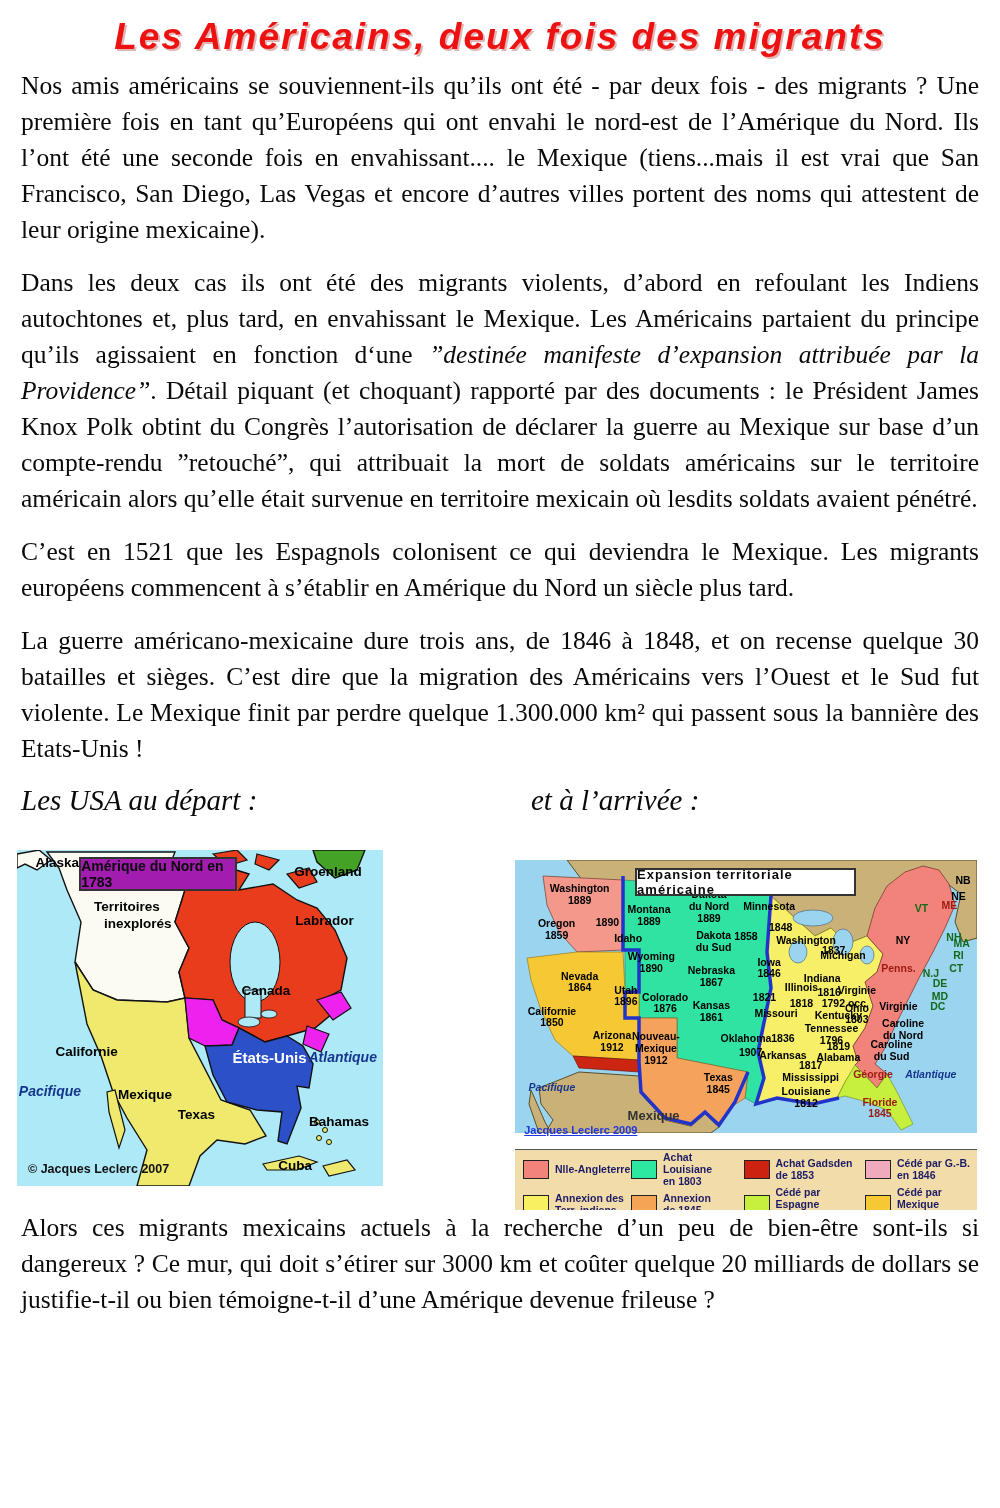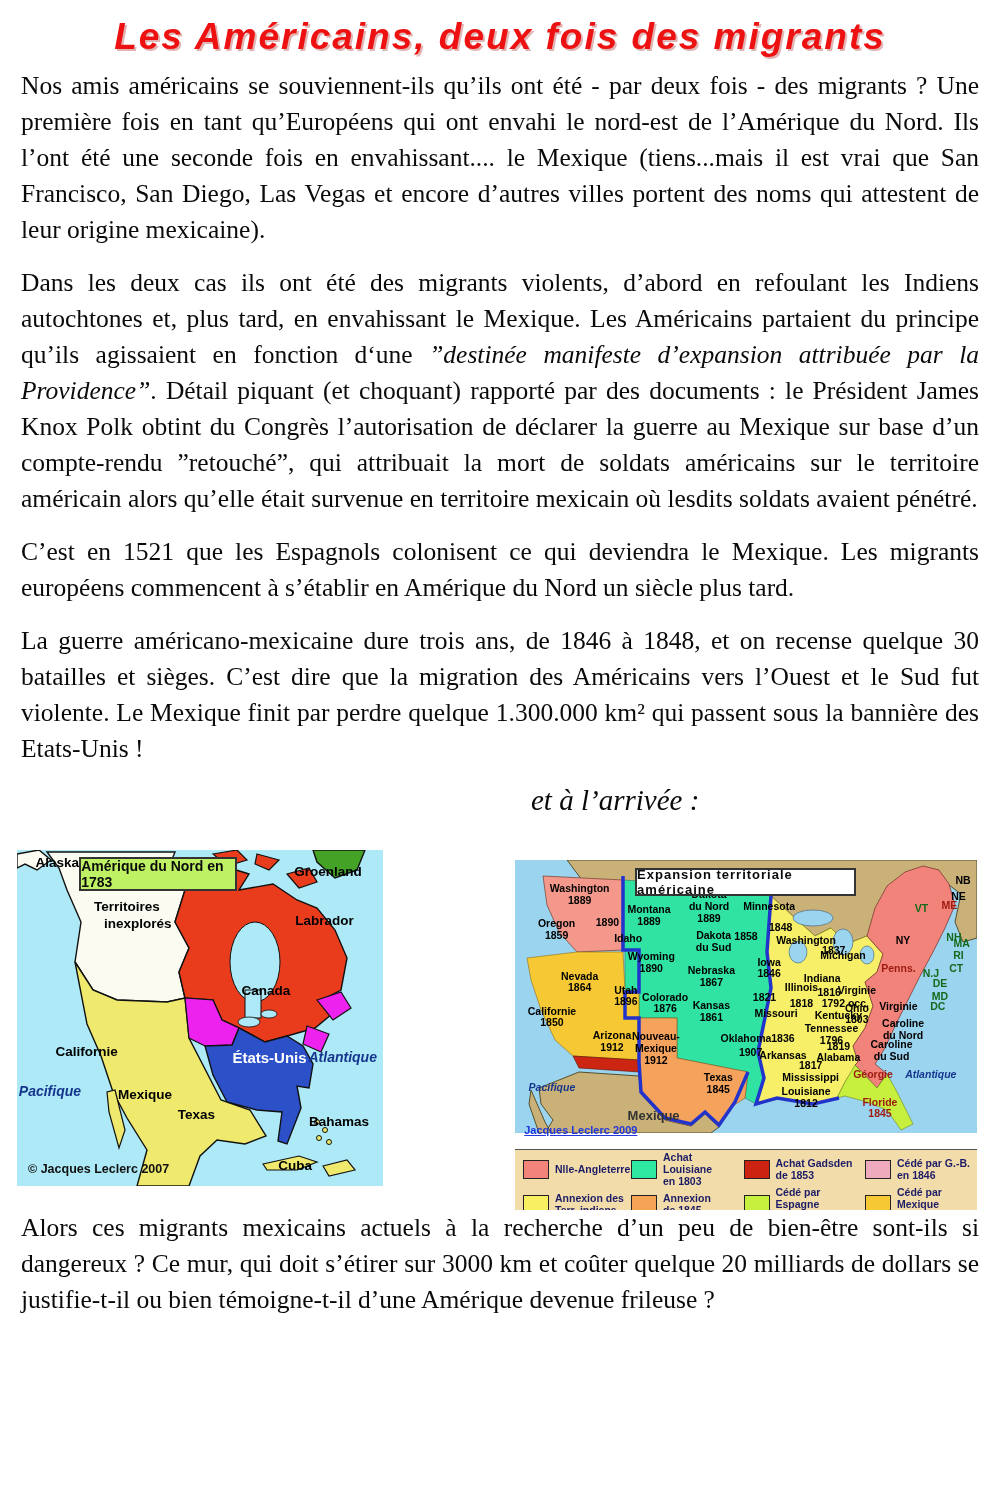--- a/index.html
+++ b/index.html
@@ -26,21 +26,21 @@
         white-space:pre-line;text-align:center;line-height:1.12;color:#000;z-index:5;}
   .map1783 .mlbl{font-size:13.5px;}
   .c-o{color:#16368e;font-style:italic;}
   .c-w{color:#ffffff;}
   .c-r{color:#9c1a10;}
   .c-g{color:#15691c;}
   .c-k{font-size:13px;color:#333;}
   .boxtitle{position:absolute;z-index:6;border:2px solid #333;
             font-family:"Liberation Sans",sans-serif;font-weight:bold;
             display:flex;align-items:center;justify-content:center;}
-  .box1783{left:17%;top:2%;width:42%;height:9%;background:#bef264;font-size:14px;}
+  .box1783{left:17%;top:2%;width:42%;height:9%;background:#a21caf;font-size:14px;}
   .boxexp{left:26%;top:2.2%;width:47%;height:7%;background:#fff;font-size:13px;letter-spacing:1px;}
   .credit{position:absolute;left:2%;top:75.5%;z-index:6;color:#2238dd;text-decoration:underline;
           font:bold 11px "Liberation Sans",sans-serif;}
   .copyright{position:absolute;left:3%;top:95%;z-index:6;transform:translateY(-50%);
              font:bold 12.5px "Liberation Sans",sans-serif;color:#111;}
   .legend{position:absolute;left:0;right:0;bottom:0;height:61px;background:#f2dcaa;
           border-top:1px solid #555;z-index:6;display:grid;
           grid-template-columns:24% 25% 27% 24%;grid-template-rows:1fr 1fr;
           align-items:center;padding:2px 4px 2px 8px;box-sizing:border-box;}
   .lg-item{display:flex;align-items:center;gap:6px;}
@@ -58,20 +58,21 @@
     <div class="title">Les Américains, deux fois des migrants</div>
 
     <div>
         <p class="para"><span>Nos amis américains se souviennent-ils qu’ils ont été - par deux fois - des migrants ? Une première fois en tant qu’Européens qui ont envahi le nord-est de l’Amérique du Nord. Ils l’ont été une seconde fois en envahissant.... le Mexique (tiens...mais il est vrai que San Francisco, San Diego, Las Vegas et encore d’autres villes portent des noms qui attestent de leur origine mexicaine).</span></p>
         <p class="para"><span>Dans les deux cas ils ont été des migrants violents, d’abord en refoulant les Indiens autochtones et, plus tard, en envahissant le Mexique. Les Américains partaient du principe qu’ils agissaient en fonction d‘une </span><span class="it">”destinée manifeste d’expansion attribuée par la Providence”</span><span>. Détail piquant (et choquant) rapporté par des documents : le Président James Knox Polk obtint du Congrès l’autorisation de déclarer la guerre au Mexique sur base d’un compte-rendu ”retouché”, qui attribuait la mort de soldats américains sur le territoire américain alors qu’elle était survenue en territoire mexicain où lesdits soldats avaient pénétré.</span></p>
         <p class="para"><span>C’est en 1521 que les Espagnols colonisent ce qui deviendra le Mexique. Les migrants européens commencent à s’établir en Amérique du Nord un siècle plus tard.</span></p>
         <p class="para"><span>La guerre américano-mexicaine dure trois ans, de 1846 à 1848, et on recense quelque 30 batailles et sièges. C’est dire que la migration des Américains vers l’Ouest et le Sud fut violente. Le Mexique finit par perdre quelque 1.300.000 km² qui passent sous la bannière des Etats-Unis !</span></p>
       </div>
 
     <div class="captions">
+      <span class="caption left">Les USA au départ :</span>
       <span class="caption right">et à l’arrivée :</span>
     </div>
 
     <div class="maps-row">
 
       <div class="map map1783">
         <svg width="366" height="336" viewBox="0 0 366 336">
           <rect width="366" height="336" fill="#ade9f6"></rect>
 
           <path d="M30,2 L158,2 L150,22 L168,40 L158,72 L172,98 L162,122 L168,148 L150,152 L100,150 L76,140 L58,112 L64,72 L50,40 L42,18 Z" fill="#fbfbf2" stroke="#111" stroke-width="1.4"></path>

